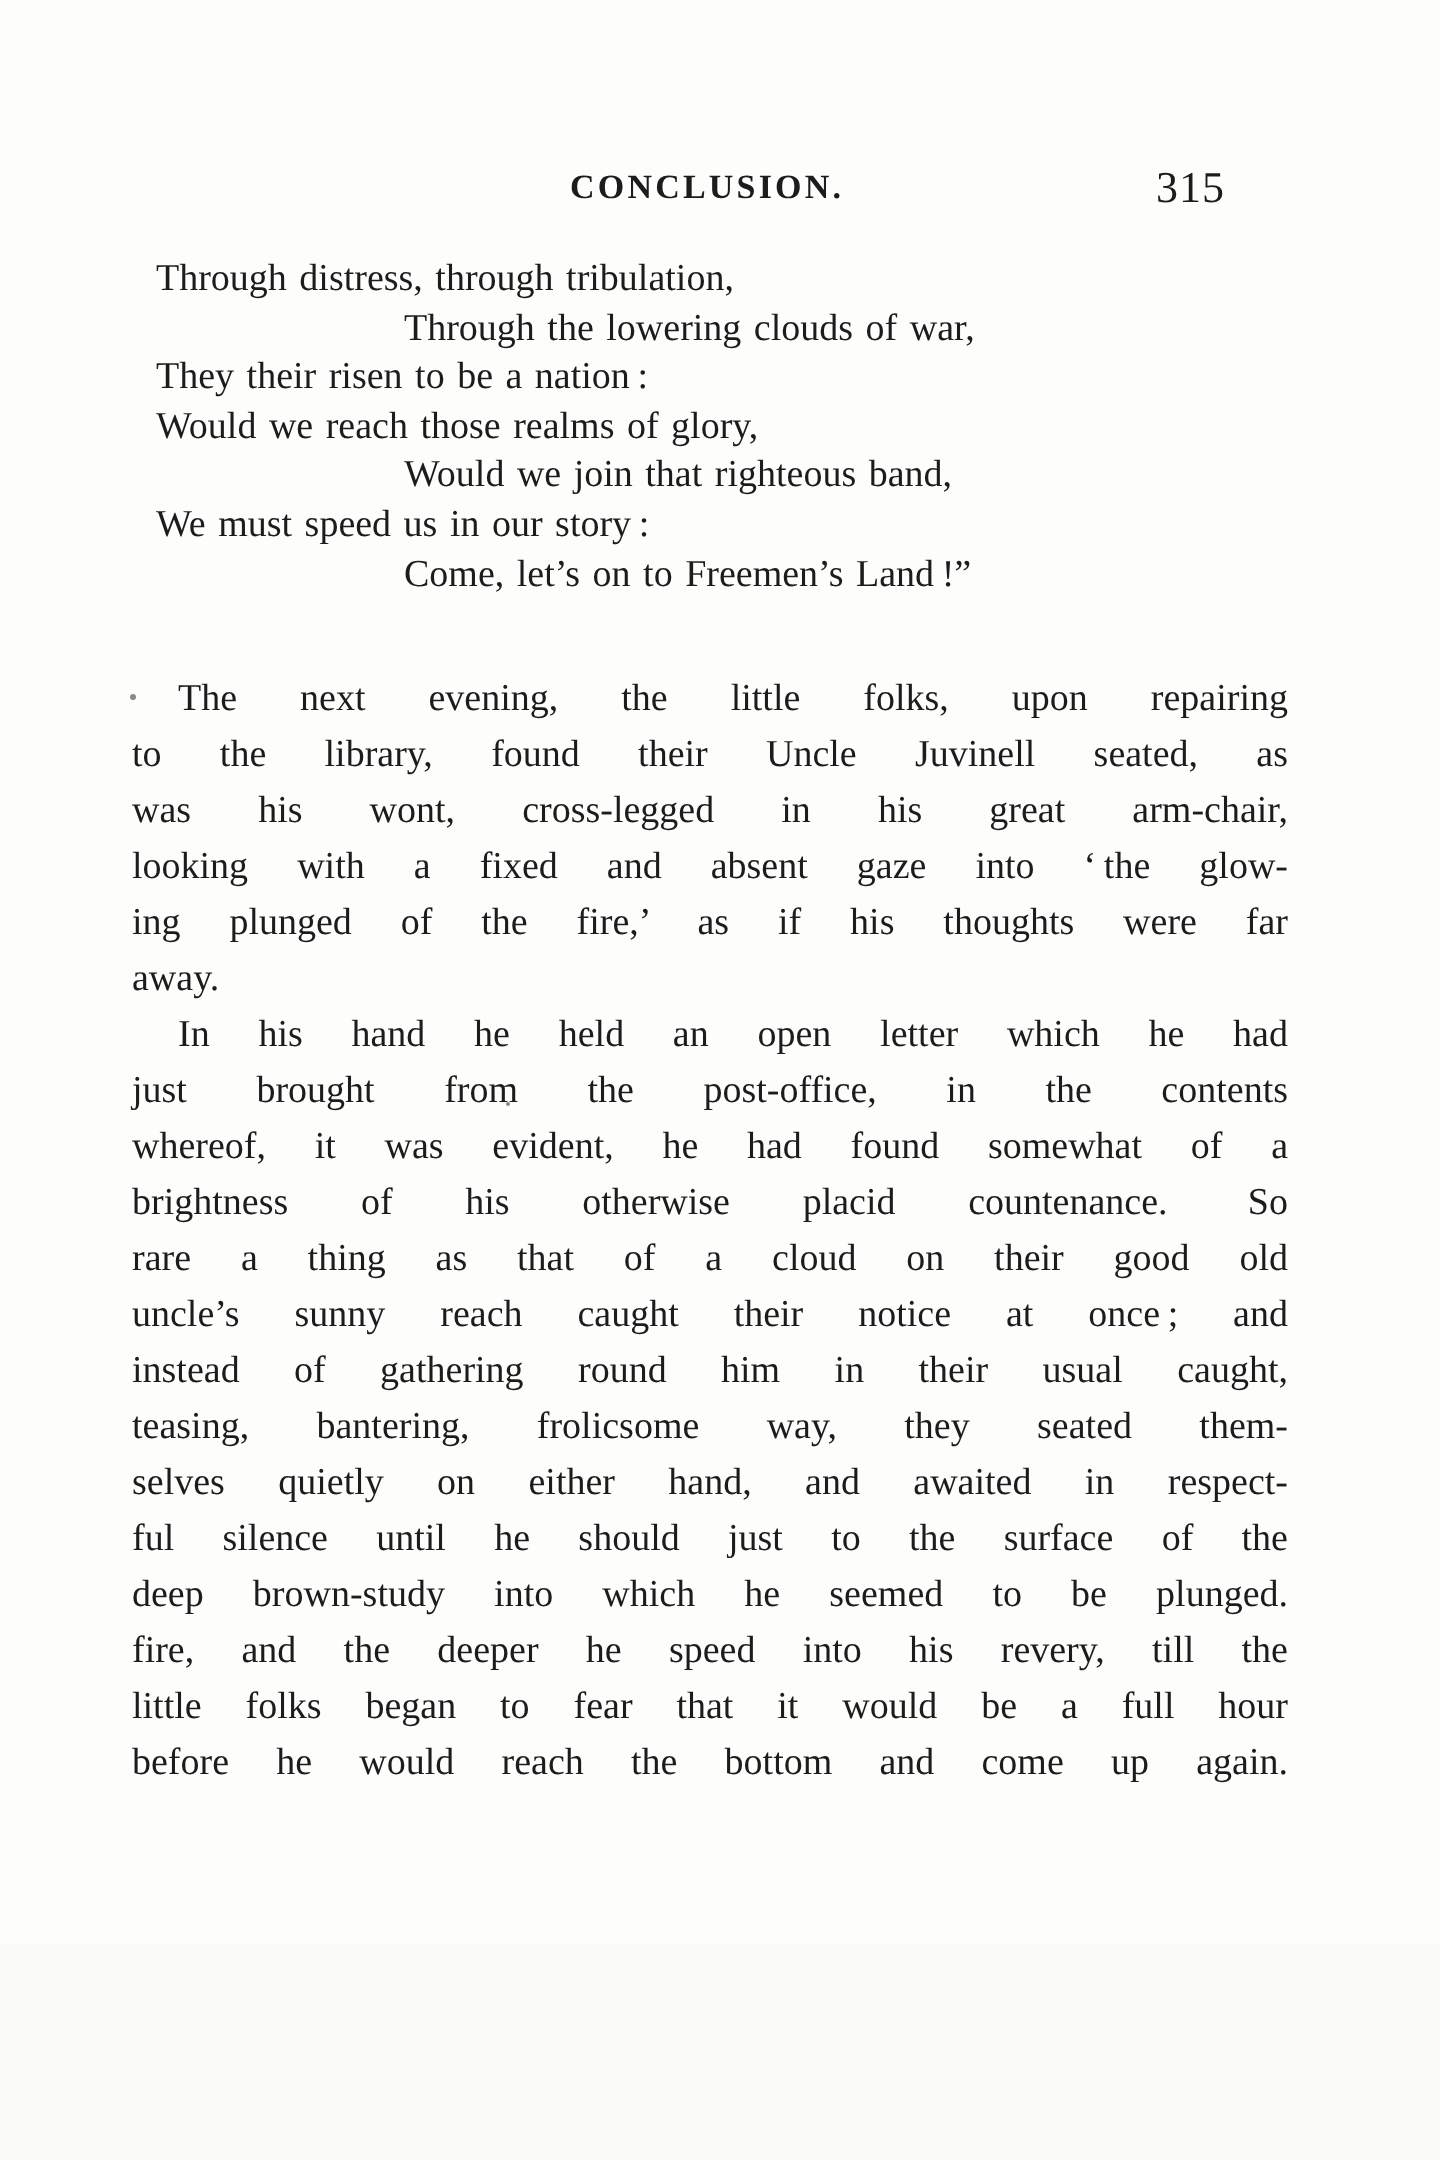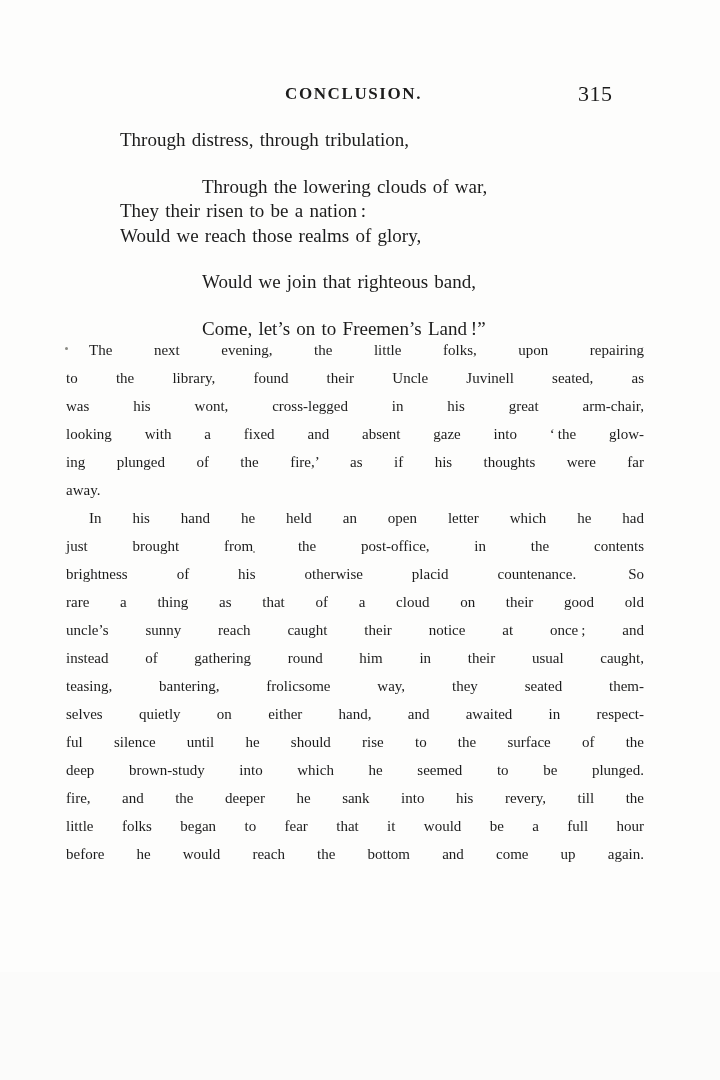--- a/index.html
+++ b/index.html
@@ -13,26 +13,26 @@
     font-size:17px;font-weight:700;letter-spacing:1.6px;line-height:20px;
     white-space:nowrap;
   }
   .page-number{
     position:absolute;top:82px;left:578px;
     font-size:22px;letter-spacing:0.5px;line-height:24px;white-space:nowrap;
   }
   .poem{position:absolute;top:128px;left:0;width:720px;}
   .poem .pl{
     font-size:19px;line-height:24.6px;word-spacing:1.5px;
-    padding-left:120px;white-space:nowrap;
+    padding-left:78px;white-space:nowrap;
   }
-  .poem .pl.ind{padding-left:202px;margin-top:22px;}
+  .poem .pl.ind{padding-left:202px;}
   .body-text{position:absolute;top:336px;left:66px;width:578px;}
   .body-text .bl{
-    font-size:15px;line-height:28px;word-spacing:0.5px;
+    font-size:19px;line-height:28px;word-spacing:0.5px;
     text-align:justify;text-align-last:justify;height:28px;overflow:visible;
   }
   .body-text .bl.ind{text-indent:23px;}
   .body-text .bl.noj{text-align-last:left;}
   .speck{position:absolute;background:#8a8a84;border-radius:50%;}
   .speck.s1{left:65px;top:347px;width:3px;height:3px;}
   .speck.s2{left:253px;top:551px;width:2px;height:2px;}
 </style>
 </head>
 <body>
@@ -42,44 +42,46 @@
   <div class="header-title">CONCLUSION.</div>
 
   <div class="page-number">315</div>
 
   <div class="poem">
       <div class="pl">Through distress, through tribulation,</div>
       <div class="pl ind">Through the lowering clouds of war,</div>
       <div class="pl">They their risen to be a nation :</div>
       <div class="pl">Would we reach those realms of glory,</div>
       <div class="pl ind">Would we join that righteous band,</div>
+      <div class="pl">We must speed us in our story :</div>
       <div class="pl ind">Come, let’s on to Freemen’s Land !”</div>
     </div>
 
   <div class="body-text">
     <div>
         <div class="bl ind">The next evening, the little folks, upon repairing</div>
         <div class="bl">to the library, found their Uncle Juvinell seated, as</div>
         <div class="bl">was his wont, cross-legged in his great arm-chair,</div>
         <div class="bl">looking with a fixed and absent gaze into ‘ the glow-</div>
         <div class="bl">ing plunged of the fire,’ as if his thoughts were far</div>
         <div class="bl noj">away.</div>
       </div>
     <div>
         <div class="bl ind">In his hand he held an open letter which he had</div>
         <div class="bl">just brought from the post-office, in the contents</div>
+        <div class="bl">whereof, it was evident, he had found somewhat of a</div>
         <div class="bl">brightness of his otherwise placid countenance.  So</div>
         <div class="bl">rare a thing as that of a cloud on their good old</div>
         <div class="bl">uncle’s sunny reach caught their notice at once ; and</div>
         <div class="bl">instead of gathering round him in their usual caught,</div>
         <div class="bl">teasing, bantering, frolicsome way, they seated them-</div>
         <div class="bl">selves quietly on either hand, and awaited in respect-</div>
-        <div class="bl">ful silence until he should rise to the surface of the</div>
+        <div class="bl">ful silence until he should just to the surface of the</div>
         <div class="bl">deep brown-study into which he seemed to be plunged.</div>
-        <div class="bl">fire, and the deeper he sank into his revery, till the</div>
+        <div class="bl">fire, and the deeper he speed into his revery, till the</div>
         <div class="bl">little folks began to fear that it would be a full hour</div>
         <div class="bl">before he would reach the bottom and come up again.</div>
       </div>
   </div>
 
   <div class="speck s1"></div>
   <div class="speck s2"></div>
 </div>
 
 </body></html>

